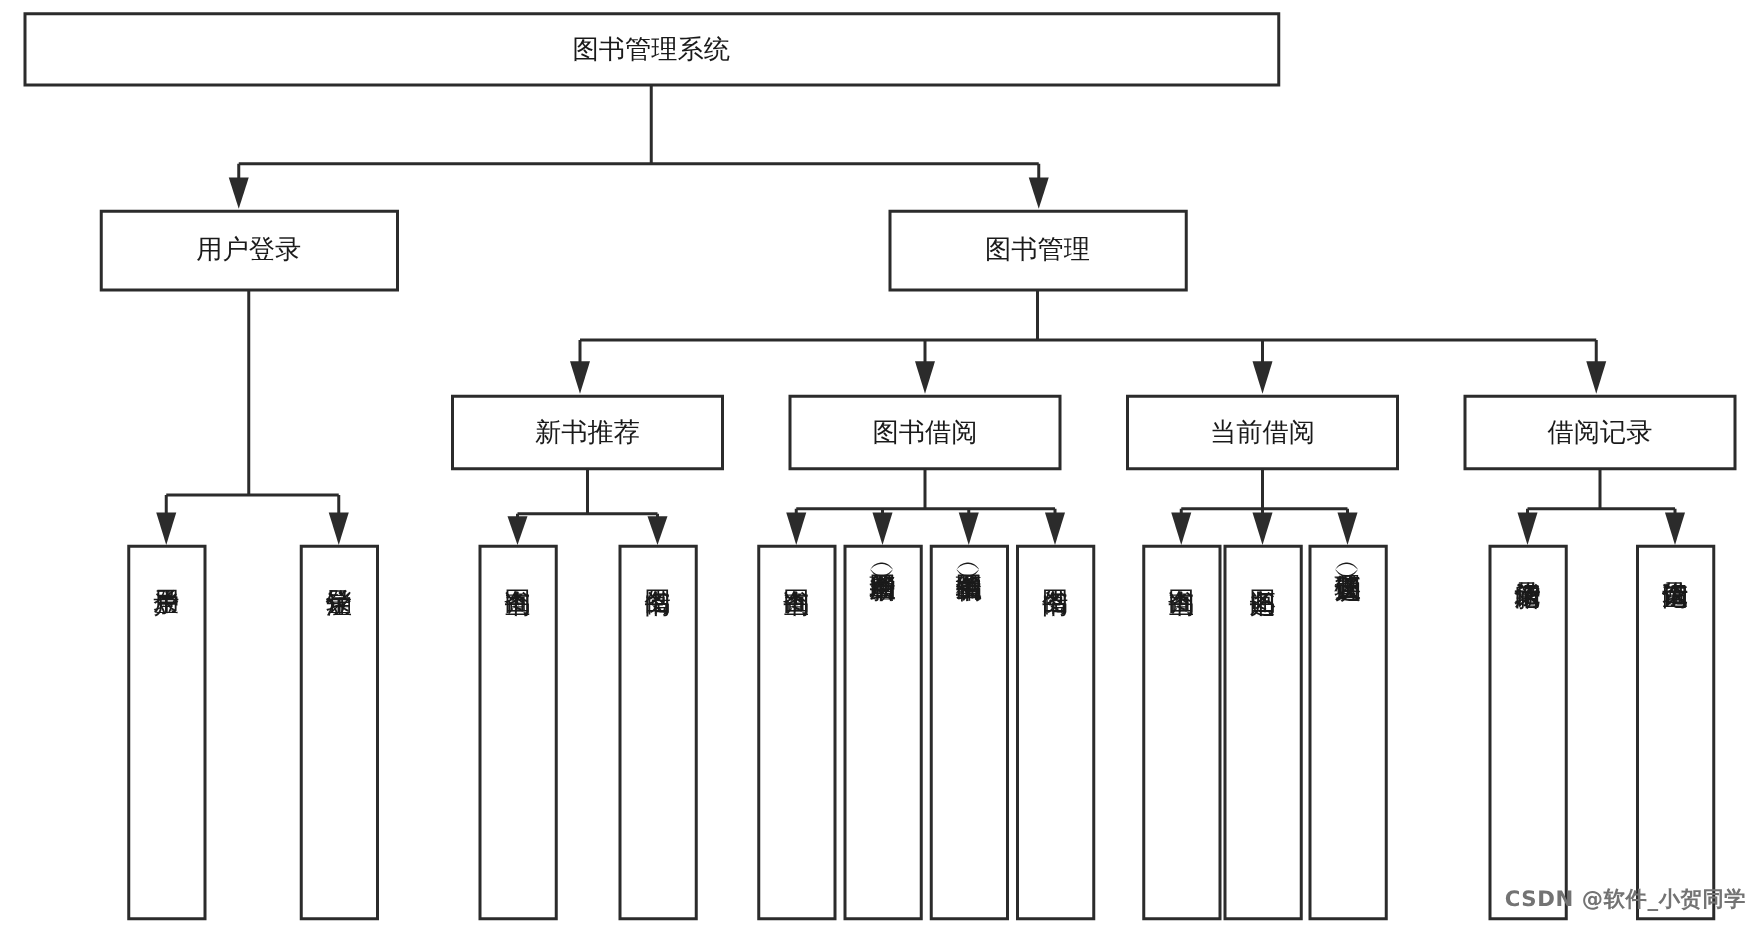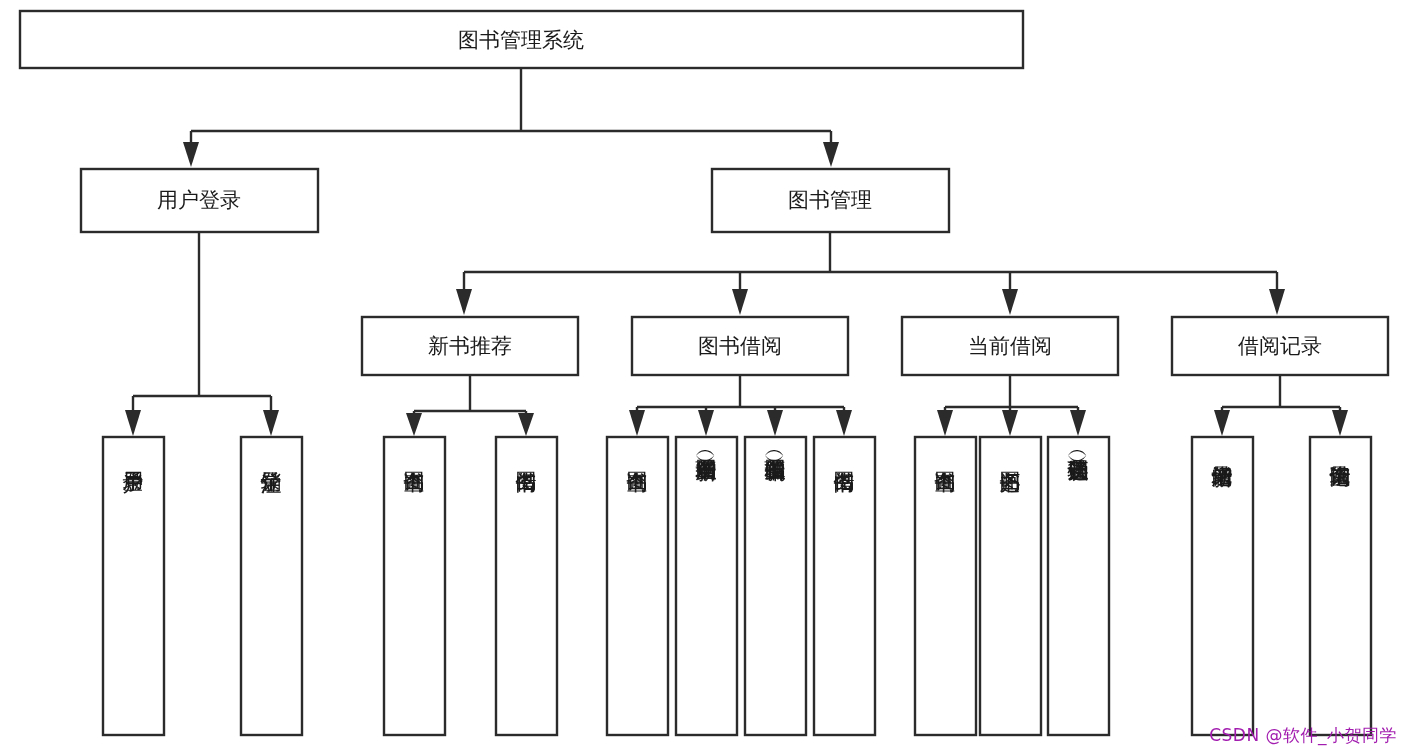--- a/index.html
+++ b/index.html
@@ -44,27 +44,28 @@
     stroke-width: 2.4;
     fill: none;
   }
   .arrow-head {
     fill: #2b2b2b;
     stroke: none;
   }
   .watermark {
     position: absolute;
     right: 8px;
-    bottom: 0;
+    bottom: 16px;
     font-family: "DejaVu Sans", "Liberation Sans", sans-serif;
     font-size: 17px;
-    color: #a21caf;
+    color: #737373;
     letter-spacing: 0.5px;
     white-space: nowrap;
     pointer-events: none;
+    font-weight: bold;
   }
 </style>
 </head>
 <body>
 
 <svg id="diagram" viewBox="0 0 1405 747" xmlns="http://www.w3.org/2000/svg">
 
   <g>
     <rect class="node-box" x="20" y="11" width="1003" height="57"></rect>
     <text class="node-label" x="521" y="41">图书管理系统</text>

